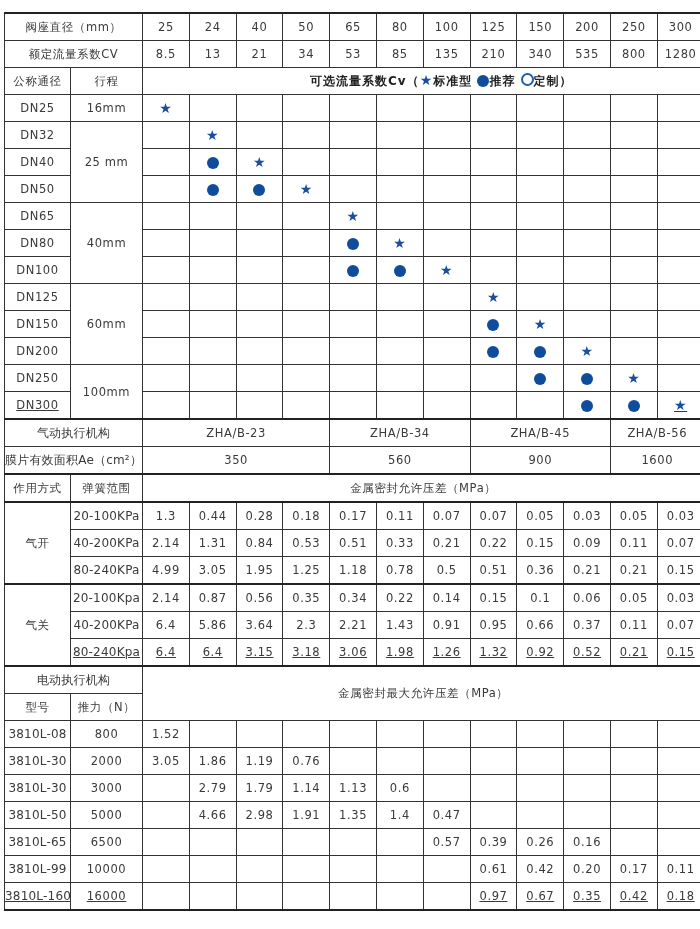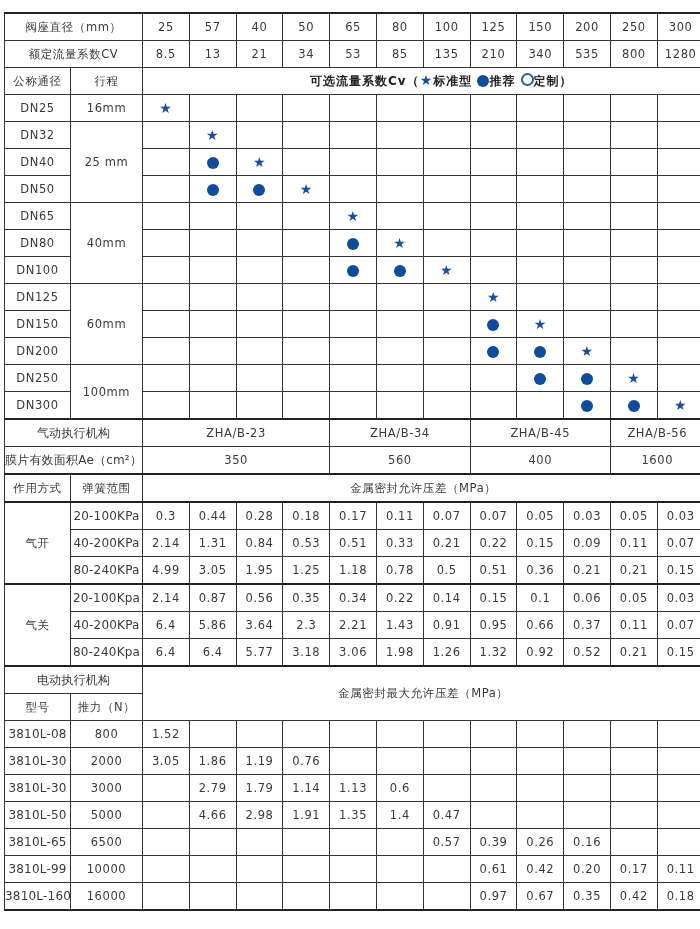--- a/index.html
+++ b/index.html
@@ -2,21 +2,21 @@
 <html><head>
 <meta charset="utf-8">
 <style>
   html, body { margin: 0; padding: 0; background: #ffffff; }
   body { width: 700px; height: 929px; position: relative; overflow: hidden;
          font-family: "DejaVu Sans", "Liberation Sans", sans-serif; color: #333; }
   table { position: absolute; left: 4px; top: 12px; width: 700px; border-collapse: collapse; table-layout: fixed; }
   td { border: 1px solid #333; text-align: center; vertical-align: middle; font-size: 11.5px;
        height: 26px; padding: 0; letter-spacing: 0.6px; white-space: nowrap; overflow: hidden; color: #3a3a3a; }
   tr.thick-top td { border-top: 2px solid #222; }
-  tr.thick-bottom td { border-bottom: 2px solid #222; }
+  tr.thick-bottom td { border-bottom: 2px solid #222; text-decoration: underline; }
   .legend { font-weight: bold; color: #222; font-size: 12px; letter-spacing: 1px; padding-left: 36px; }
   .star { color: #1b4f9c; font-size: 14px; line-height: 1; }
   .dot { display: inline-block; width: 12px; height: 12px; border-radius: 50%; background: #0f4c9c; vertical-align: middle; }
   .ring { display: inline-block; width: 9px; height: 9px; border-radius: 50%; border: 2px solid #1b5fb0; vertical-align: -1px; }
   .small { font-size: 12px; letter-spacing: 0.2px; }
 </style>
 </head>
 <body>
 
 <table>
@@ -33,21 +33,21 @@
       <col style="width:46.8px">
     <col style="width:46.8px">
       <col style="width:46.8px">
       <col style="width:46.8px">
       <col style="width:46.8px">
   </colgroup>
   <tbody id="tbody">
       <tr class="thick-top">
         <td colspan="2">阀座直径（mm）</td>
         <td>25</td>
-        <td>57</td>
+        <td>24</td>
         <td>40</td>
         <td>50</td>
         <td>65</td>
         <td>80</td>
         <td>100</td>
         <td>125</td>
         <td>150</td>
         <td>200</td>
         <td>250</td>
         <td>300</td>
@@ -261,32 +261,32 @@
         <td colspan="2" class="small">气动执行机构</td>
         <td colspan="4">ZHA/B-23</td>
         <td colspan="3">ZHA/B-34</td>
         <td colspan="3">ZHA/B-45</td>
         <td colspan="2">ZHA/B-56</td>
       </tr>
       <tr>
         <td colspan="2" class="small">膜片有效面积Ae（cm²）</td>
         <td colspan="4">350</td>
         <td colspan="3">560</td>
-        <td colspan="3">400</td>
+        <td colspan="3">900</td>
         <td colspan="2">1600</td>
       </tr>
       <tr class="thick-top">
         <td>作用方式</td>
         <td>弹簧范围</td>
         <td colspan="12">金属密封允许压差（MPa）</td>
       </tr>
       <tr class="thick-top">
         <td rowspan="3">气开</td>
         <td class="small">20-100KPa</td>
-        <td>0.3</td>
+        <td>1.3</td>
         <td>0.44</td>
         <td>0.28</td>
         <td>0.18</td>
         <td>0.17</td>
         <td>0.11</td>
         <td>0.07</td>
         <td>0.07</td>
         <td>0.05</td>
         <td>0.03</td>
         <td>0.05</td>
@@ -350,21 +350,21 @@
         <td>0.95</td>
         <td>0.66</td>
         <td>0.37</td>
         <td>0.11</td>
         <td>0.07</td>
       </tr>
       <tr class=" thick-bottom">
         <td class="small">80-240Kpa</td>
         <td>6.4</td>
         <td>6.4</td>
-        <td>5.77</td>
+        <td>3.15</td>
         <td>3.18</td>
         <td>3.06</td>
         <td>1.98</td>
         <td>1.26</td>
         <td>1.32</td>
         <td>0.92</td>
         <td>0.52</td>
         <td>0.21</td>
         <td>0.15</td>
       </tr>

